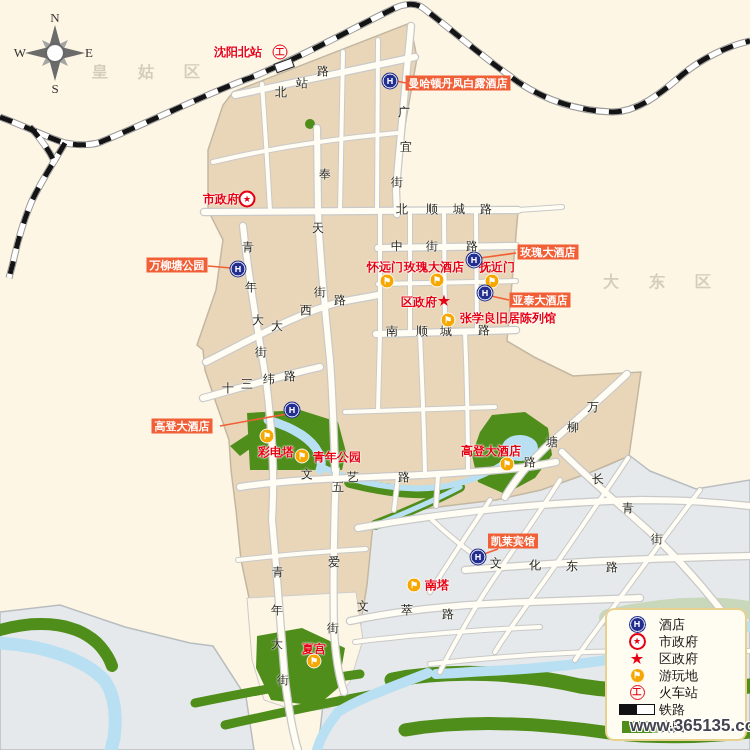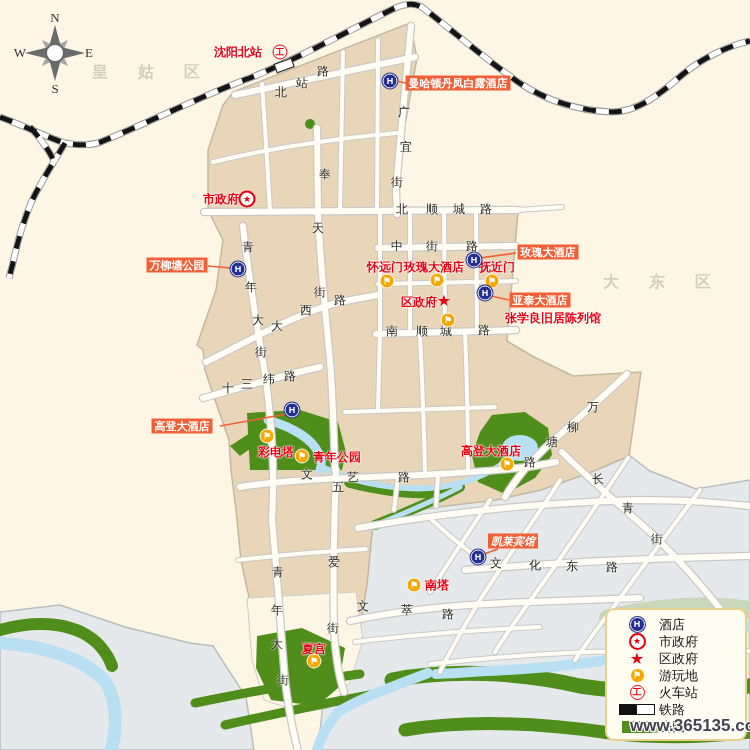--- a/index.html
+++ b/index.html
@@ -329,21 +329,21 @@
         <span class="ic-attraction">⚑</span>
       </div>
       <div class="abs poi" style="left: 434px; top: 267px;">玫瑰大酒店</div>
       <div class="abs" style="left: 437px; top: 280px;">
         <span class="ic-attraction">⚑</span>
       </div>
       <div class="abs poi" style="left: 497px; top: 267px;">抚近门</div>
       <div class="abs" style="left: 492px; top: 281px;">
         <span class="ic-attraction">⚑</span>
       </div>
-      <div class="abs poi" style="left: 508px; top: 318px; margin-left: 45px;">张学良旧居陈列馆</div>
+      <div class="abs poi" style="left: 508px; top: 318px;">张学良旧居陈列馆</div>
       <div class="abs" style="left: 448px; top: 320px;">
         <span class="ic-attraction">⚑</span>
       </div>
       <div class="abs poi" style="left: 276px; top: 452px;">彩电塔</div>
       <div class="abs" style="left: 267px; top: 436px;">
         <span class="ic-attraction">⚑</span>
       </div>
       <div class="abs poi" style="left: 337px; top: 457px;">青年公园</div>
       <div class="abs" style="left: 302px; top: 456px;">
         <span class="ic-attraction">⚑</span>
@@ -373,21 +373,21 @@
         <span class="ic-hotel">H</span>
       </div>
       <div class="abs chip" style="left: 177px; top: 265px;">万柳塘公园</div>
       <div class="abs" style="left: 238px; top: 269px;">
         <span class="ic-hotel">H</span>
       </div>
       <div class="abs chip" style="left: 182px; top: 426px;">高登大酒店</div>
       <div class="abs" style="left: 292px; top: 410px;">
         <span class="ic-hotel">H</span>
       </div>
-      <div class="abs chip" style="left: 513px; top: 541px; font-style: italic;">凯莱宾馆</div>
+      <div class="abs chip" style="left: 513px; top: 541px;">凯莱宾馆</div>
       <div class="abs" style="left: 478px; top: 557px;">
         <span class="ic-hotel">H</span>
       </div>
     </div>
 
 <div id="legend">
       <div class="lrow">
         <span class="icell">
           <span class="ic-hotel">H</span>
         </span>

